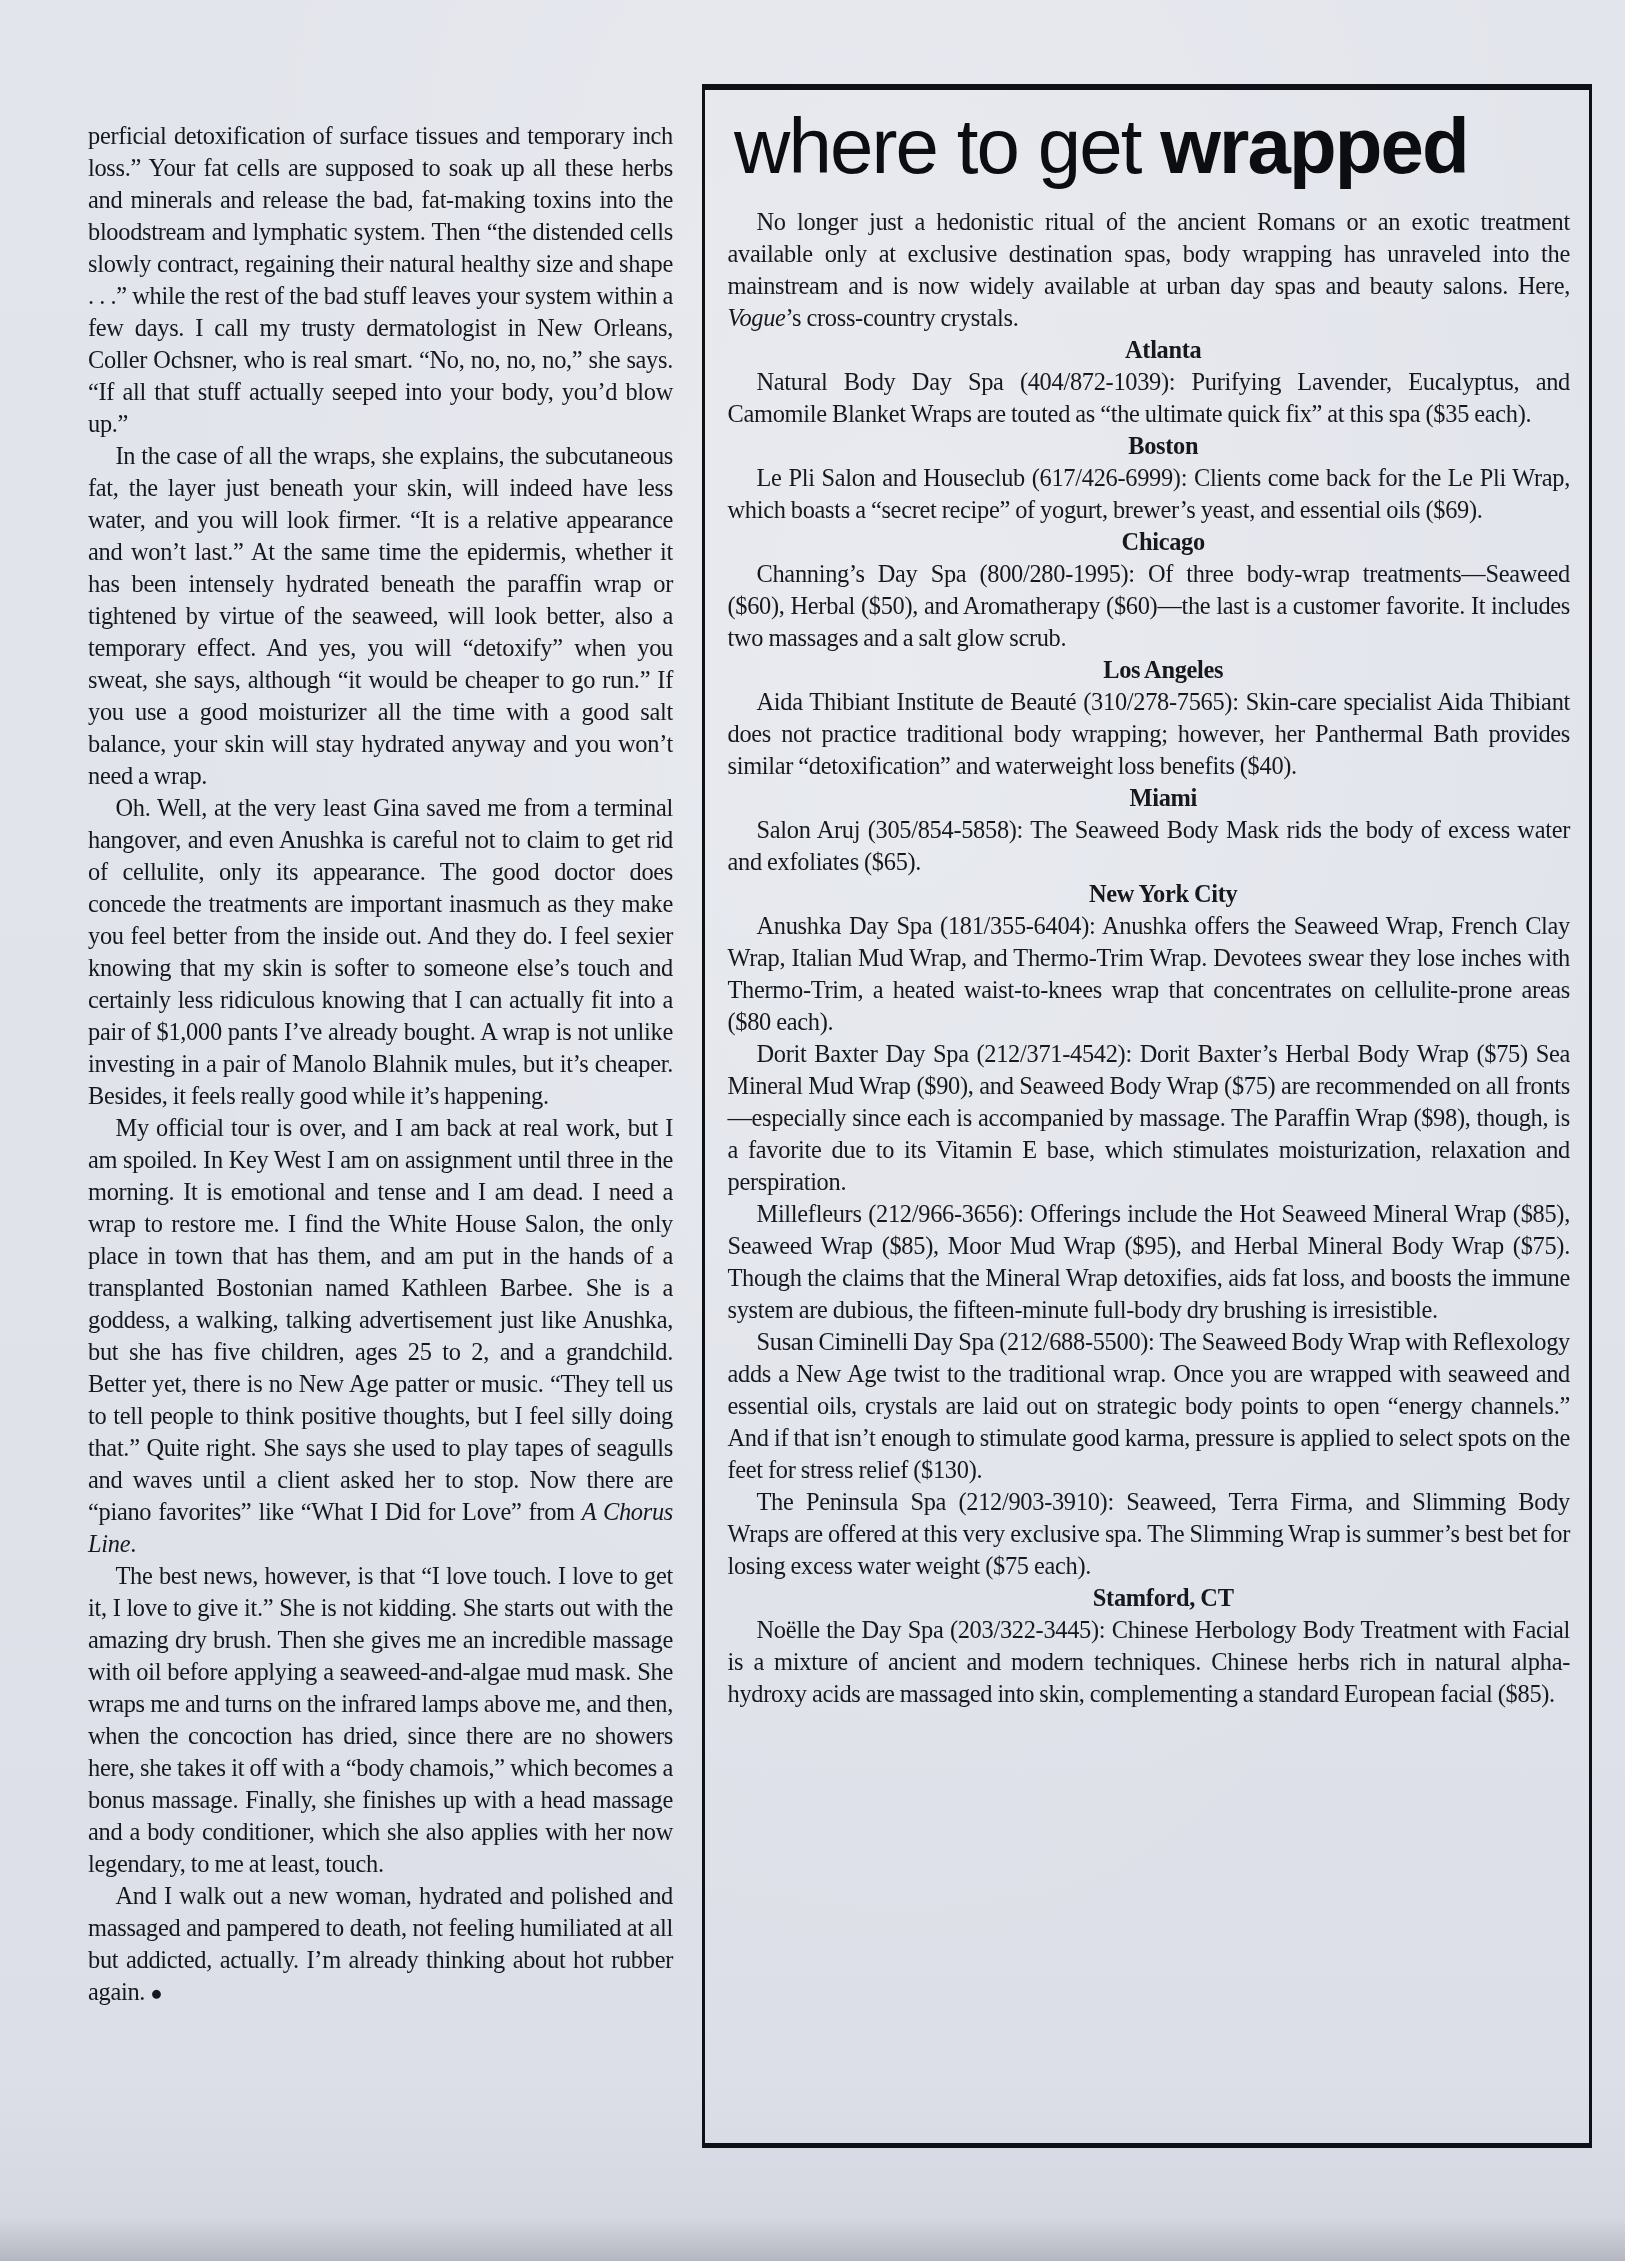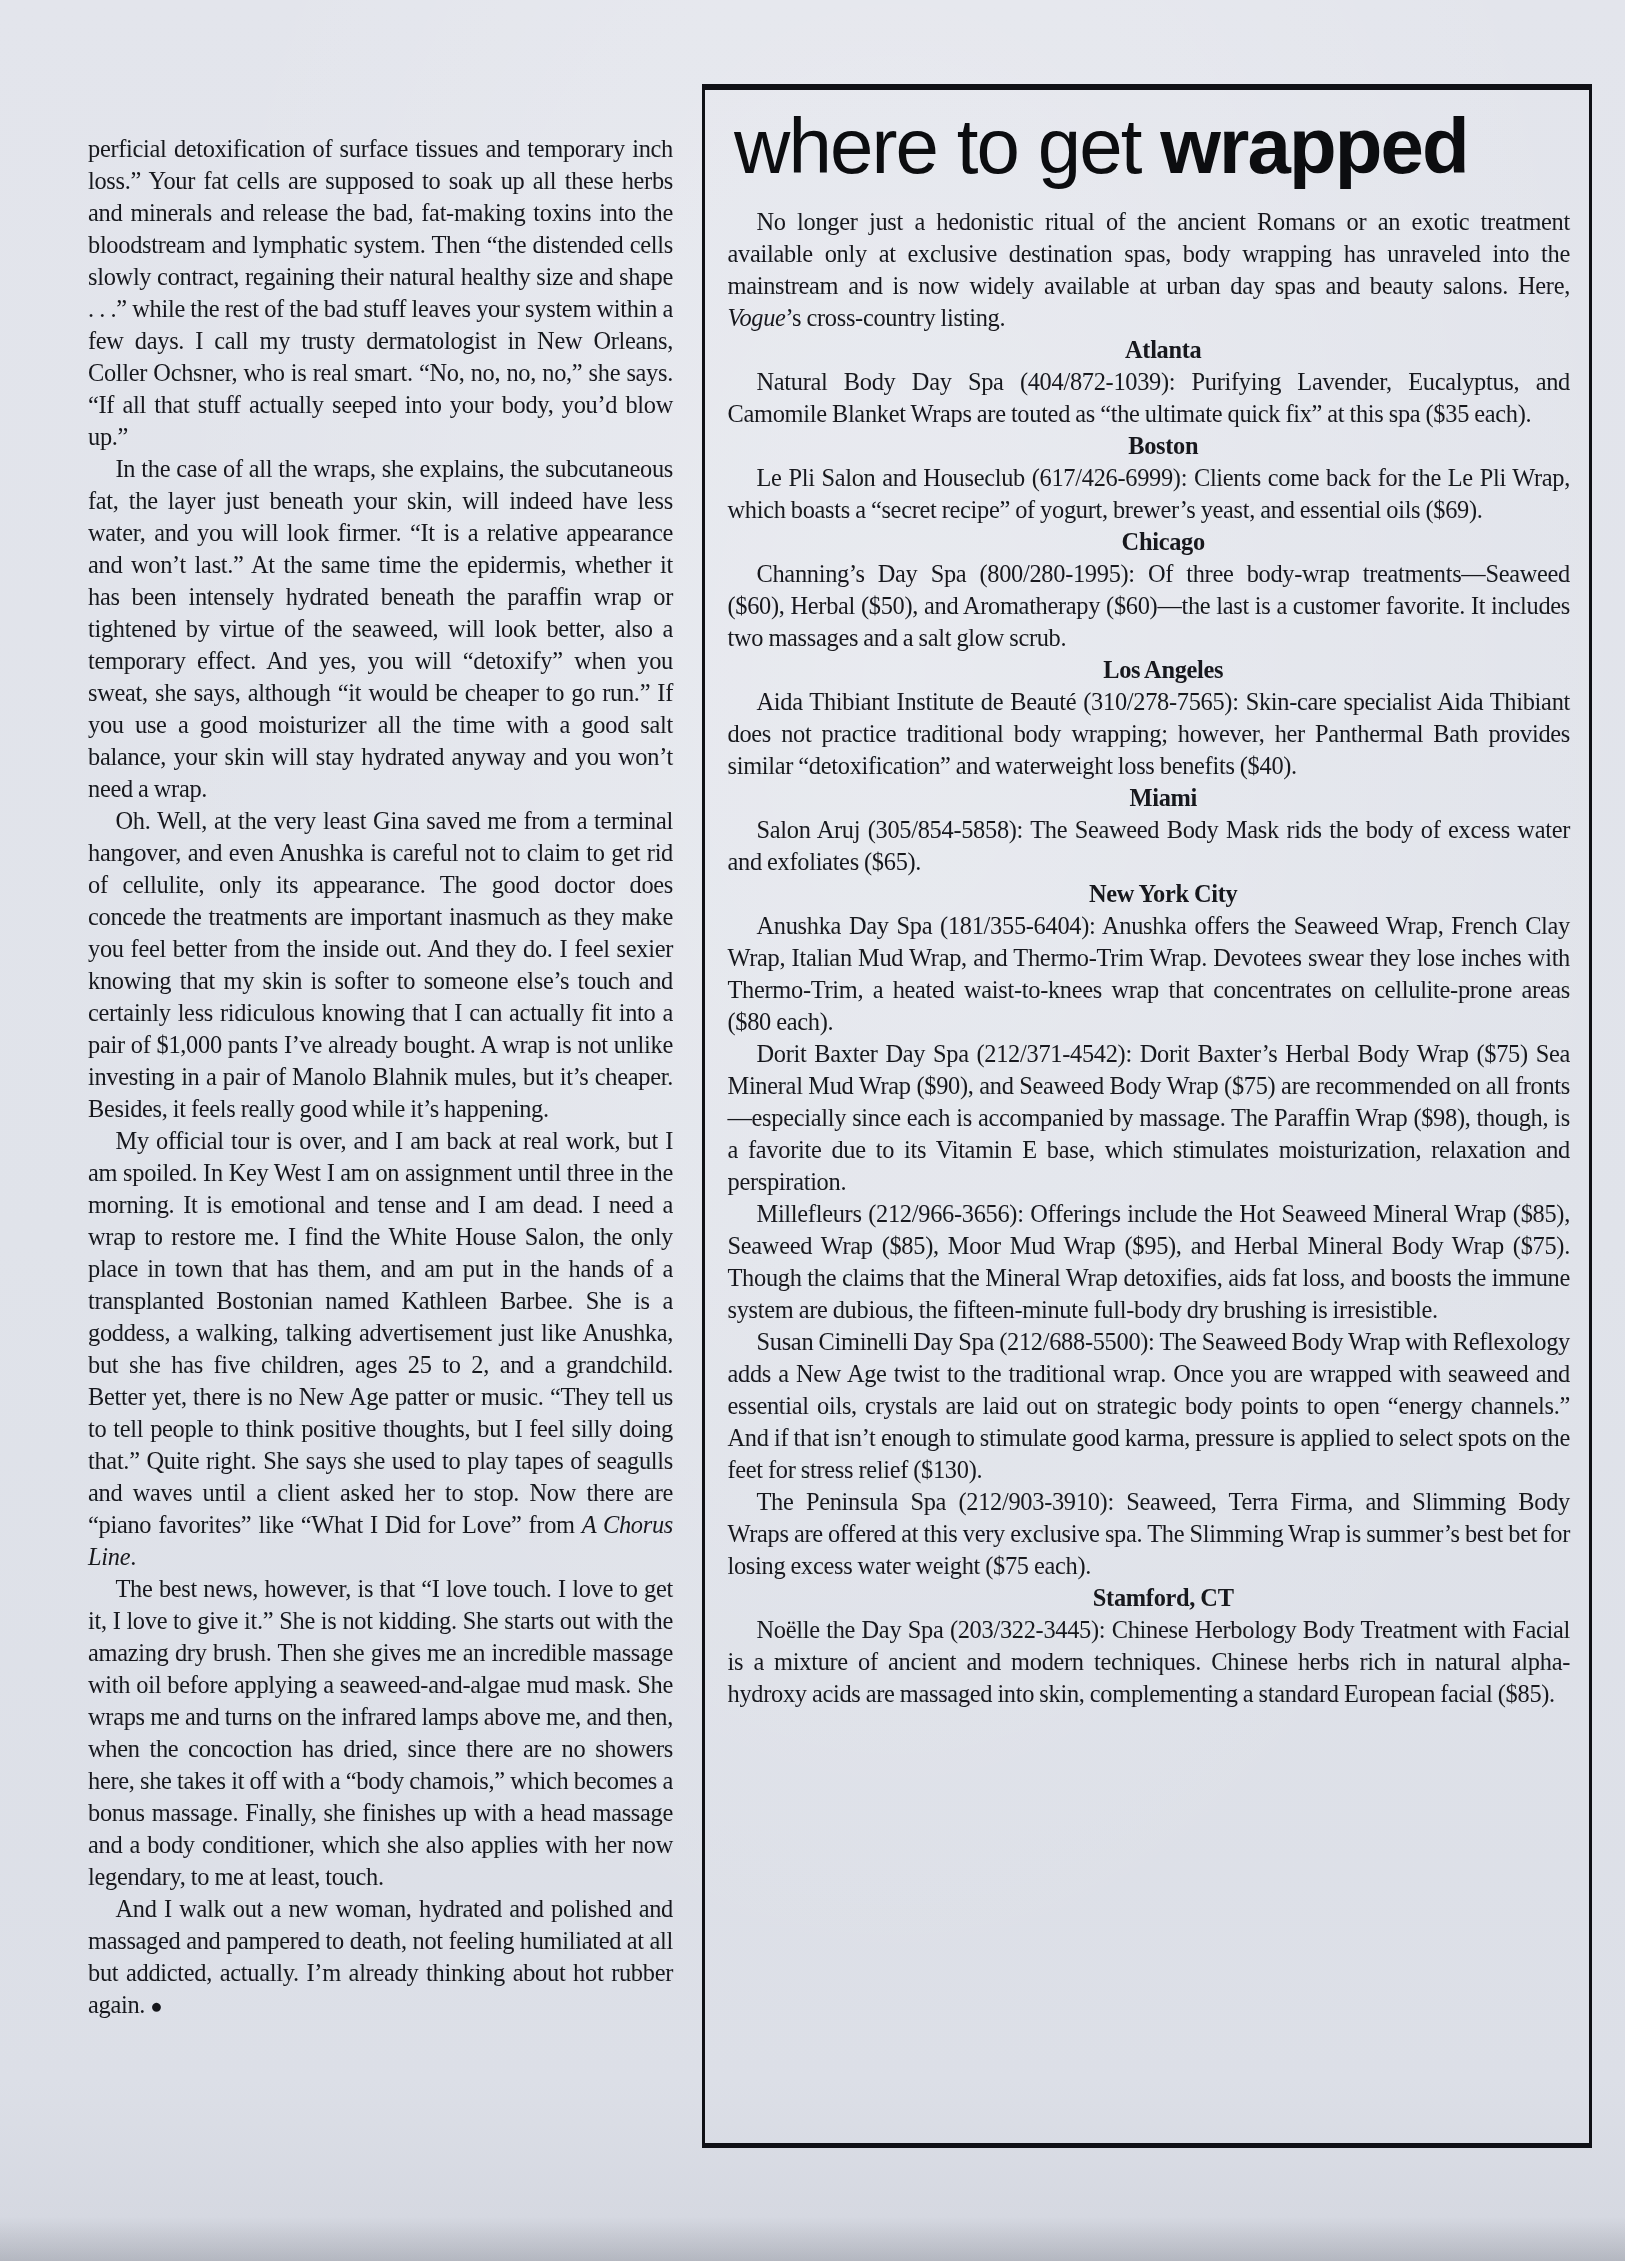--- a/index.html
+++ b/index.html
@@ -12,21 +12,21 @@
     overflow:hidden;
     color:#17181d;
   }
   .page::after{
     content:"";
     position:absolute;left:0;bottom:0;width:100%;height:44px;
     background:linear-gradient(180deg,rgba(70,74,84,0) 0%,rgba(70,74,84,0.22) 100%);
     pointer-events:none;
   }
   .article{
-    position:absolute;left:88px;top:133px;width:585px;
+    position:absolute;left:88px;top:120px;width:585px;
   }
   .article p{
     margin:0;
     font-family:"Liberation Serif","DejaVu Serif",serif;
     font-size:24.4px;line-height:32px;
     letter-spacing:-0.3px;word-spacing:-0.6px;
     text-align:justify;
     text-indent:27.5px;
     color:#17181d;
   }
@@ -79,21 +79,21 @@
     <p>Oh. Well, at the very least Gina saved me from a terminal hangover, and even Anushka is careful not to claim to get rid of cellulite, only its appearance. The good doctor does concede the treatments are important inasmuch as they make you feel better from the inside out. And they do. I feel sexier knowing that my skin is softer to someone else’s touch and certainly less ridiculous knowing that I can actually fit into a pair of $1,000 pants I’ve already bought. A wrap is not unlike investing in a pair of Manolo Blahnik mules, but it’s cheaper. Besides, it feels really good while it’s happening.</p>
     <p><span>My official tour is over, and I am back at real work, but I am spoiled. In Key West I am on assignment until three in the morning. It is emotional and tense and I am dead. I need a wrap to restore me. I find the White House Salon, the only place in town that has them, and am put in the hands of a transplanted Bostonian named Kathleen Barbee. She is a goddess, a walking, talking advertisement just like Anushka, but she has five children, ages 25 to 2, and a grandchild. Better yet, there is no New Age patter or music. “They tell us to tell people to think positive thoughts, but I feel silly doing that.” Quite right. She says she used to play tapes of seagulls and waves until a client asked her to stop. Now there are “piano favorites” like “What I Did for Love” from </span><span class="it">A Chorus Line</span><span>.</span></p>
     <p>The best news, however, is that “I love touch. I love to get it, I love to give it.” She is not kidding. She starts out with the amazing dry brush. Then she gives me an incredible massage with oil before applying a seaweed-and-algae mud mask. She wraps me and turns on the infrared lamps above me, and then, when the concoction has dried, since there are no showers here, she takes it off with a “body chamois,” which becomes a bonus massage. Finally, she finishes up with a head massage and a body conditioner, which she also applies with her now legendary, to me at least, touch.</p>
     <p><span>And I walk out a new woman, hydrated and polished and massaged and pampered to death, not feeling humiliated at all but addicted, actually. I’m already thinking about hot rubber again.</span> <span class="endmark">●</span></p>
   </div>
 
   <div class="sidebar">
     <h1 class="sb-title"><span class="t-reg">where to get </span><span class="t-bold">wrapped</span></h1>
 
     <div class="sb-body">
-      <p><span>No longer just a hedonistic ritual of the ancient Romans or an exotic treatment available only at exclusive destination spas, body wrapping has unraveled into the mainstream and is now widely available at urban day spas and beauty salons. Here, </span><span class="it">Vogue</span><span>’s cross-country listing.</span></p>
+      <p><span>No longer just a hedonistic ritual of the ancient Romans or an exotic treatment available only at exclusive destination spas, body wrapping has unraveled into the mainstream and is now widely available at urban day spas and beauty salons. Here, </span><span class="it">Vogue</span><span>’s cross-country crystals.</span></p>
 
       <p class="sb-heading">Atlanta</p>
       <p>Natural Body Day Spa (404/872-1039): Purifying Lavender, Eucalyptus, and Camomile Blanket Wraps are touted as “the ultimate quick fix” at this spa ($35 each).</p>
 
       <p class="sb-heading">Boston</p>
       <p>Le Pli Salon and Houseclub (617/426-6999): Clients come back for the Le Pli Wrap, which boasts a “secret recipe” of yogurt, brewer’s yeast, and essential oils ($69).</p>
 
       <p class="sb-heading">Chicago</p>
       <p>Channing’s Day Spa (800/280-1995): Of three body-wrap treatments—Seaweed ($60), Herbal ($50), and Aromatherapy ($60)—the last is a customer favorite. It includes two massages and a salt glow scrub.</p>
 

